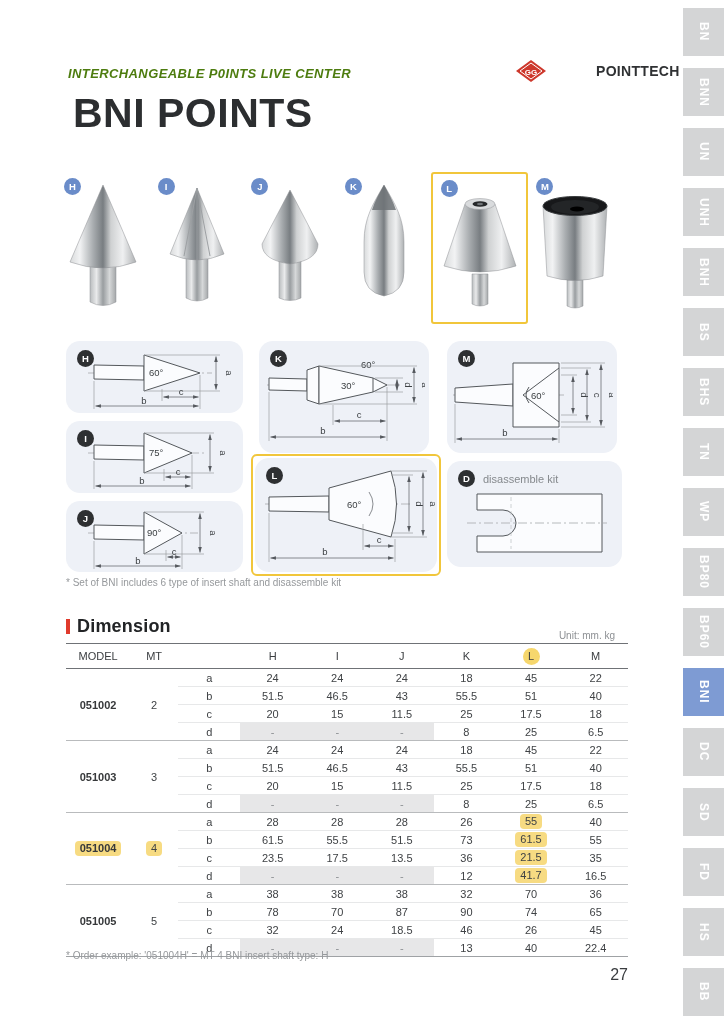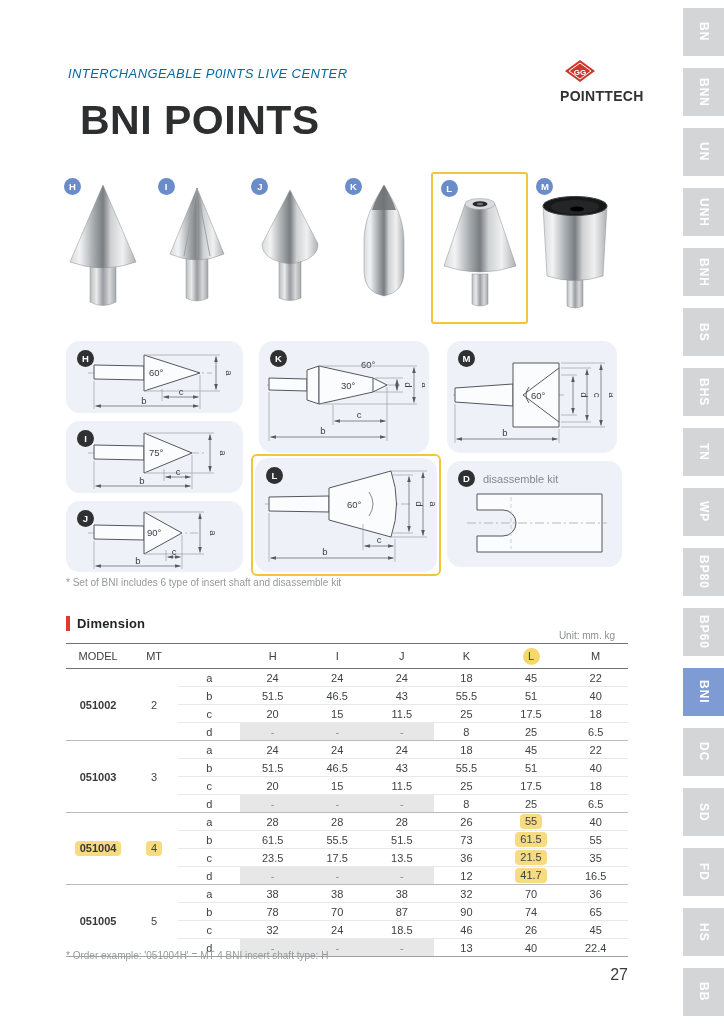--- a/index.html
+++ b/index.html
@@ -1,24 +1,24 @@
 <!DOCTYPE html>
 <html><head>
 <meta charset="utf-8">
 <style>
   html,body{margin:0;padding:0;background:#fff;}
   .page{position:relative;width:724px;height:1024px;background:#fff;overflow:hidden;
         font-family:"Liberation Sans","DejaVu Sans",sans-serif;}
 
   
-  .eyebrow{position:absolute;left:68px;top:66px;font-size:13px;font-style:italic;font-weight:400;
-           letter-spacing:.4px;color:#0369a1;}
-  .title{position:absolute;left:65px;top:82px;margin:15px;font-size:41px;font-weight:800;
+  .eyebrow{position:absolute;left:68px;top:66px;font-size:13px;font-style:italic;font-weight:700;
+           letter-spacing:.4px;color:#4d7c0f;}
+  .title{position:absolute;left:65px;top:82px;margin:8px;font-size:41px;font-weight:800;
          letter-spacing:.5px;color:#2c2e30;}
-  .logo{position:absolute;left:516px;top:60px;display:flex;align-items:center;gap:6px;flex-direction:column;}
+  .logo{position:absolute;left:516px;top:60px;display:flex;align-items:center;gap:6px;}
   .logo-name{font-size:14px;font-weight:800;color:#2f3133;letter-spacing:.3px;padding-left:44px;}
 
   
   .products{position:absolute;left:56px;top:172px;width:566px;height:152px;display:flex;}
   .pcell{position:relative;flex:1;box-sizing:border-box;}
   .pcell.hl{border:2px solid #f1c63b;border-radius:3px;}
   .pbadge{position:absolute;left:8px;top:6px;width:17px;height:17px;border-radius:50%;
           background:#6a8cc9;color:#fff;font-size:9.5px;font-weight:700;
           display:flex;align-items:center;justify-content:center;z-index:2;}
   .pimg{position:absolute;left:50%;top:10px;transform:translateX(-50%);}
@@ -40,21 +40,21 @@
   .d-label{position:absolute;left:36px;top:12px;font-size:11px;color:#85898d;}
   .panel svg{position:absolute;}
 
   .foot-note{position:absolute;font-size:10px;color:#96999c;}
   .foot1{left:66px;top:577px;}
   .foot2{left:66px;top:950px;}
 
   
   .dim-title{position:absolute;left:66px;top:616px;display:flex;align-items:center;gap:7px;}
   .red-bar{width:4px;height:15px;background:#e03a2c;}
-  .dim-title-text{font-size:13px;font-weight:700;color:#222426;letter-spacing:.2px;}
+  .dim-title-text{font-size:18px;font-weight:700;color:#222426;letter-spacing:.2px;}
   .unit{position:absolute;left:415px;top:630px;width:200px;text-align:right;font-size:10px;color:#8d9094;}
 
   table{position:absolute;left:66px;top:643px;width:562px;border-collapse:collapse;table-layout:fixed;
         font-size:11px;color:#3f4245;border-top:1.5px solid #6f7276;border-bottom:1.5px solid #9fa2a5;}
   thead th{height:22px;font-weight:400;color:#3a3d40;border-bottom:1.5px solid #6f7276;text-align:center;}
   th.th-model,td.model{text-align:center;}
   tbody td{height:17px;text-align:center;border-top:1px solid #e7e8e9;padding:0;}
   tr.gstart td{border-top:1.5px solid #b9bbbd;}
   td.model{font-weight:700;color:#36383a;}
   td.gray{background:#e7e7e8;color:#8d9093;}

